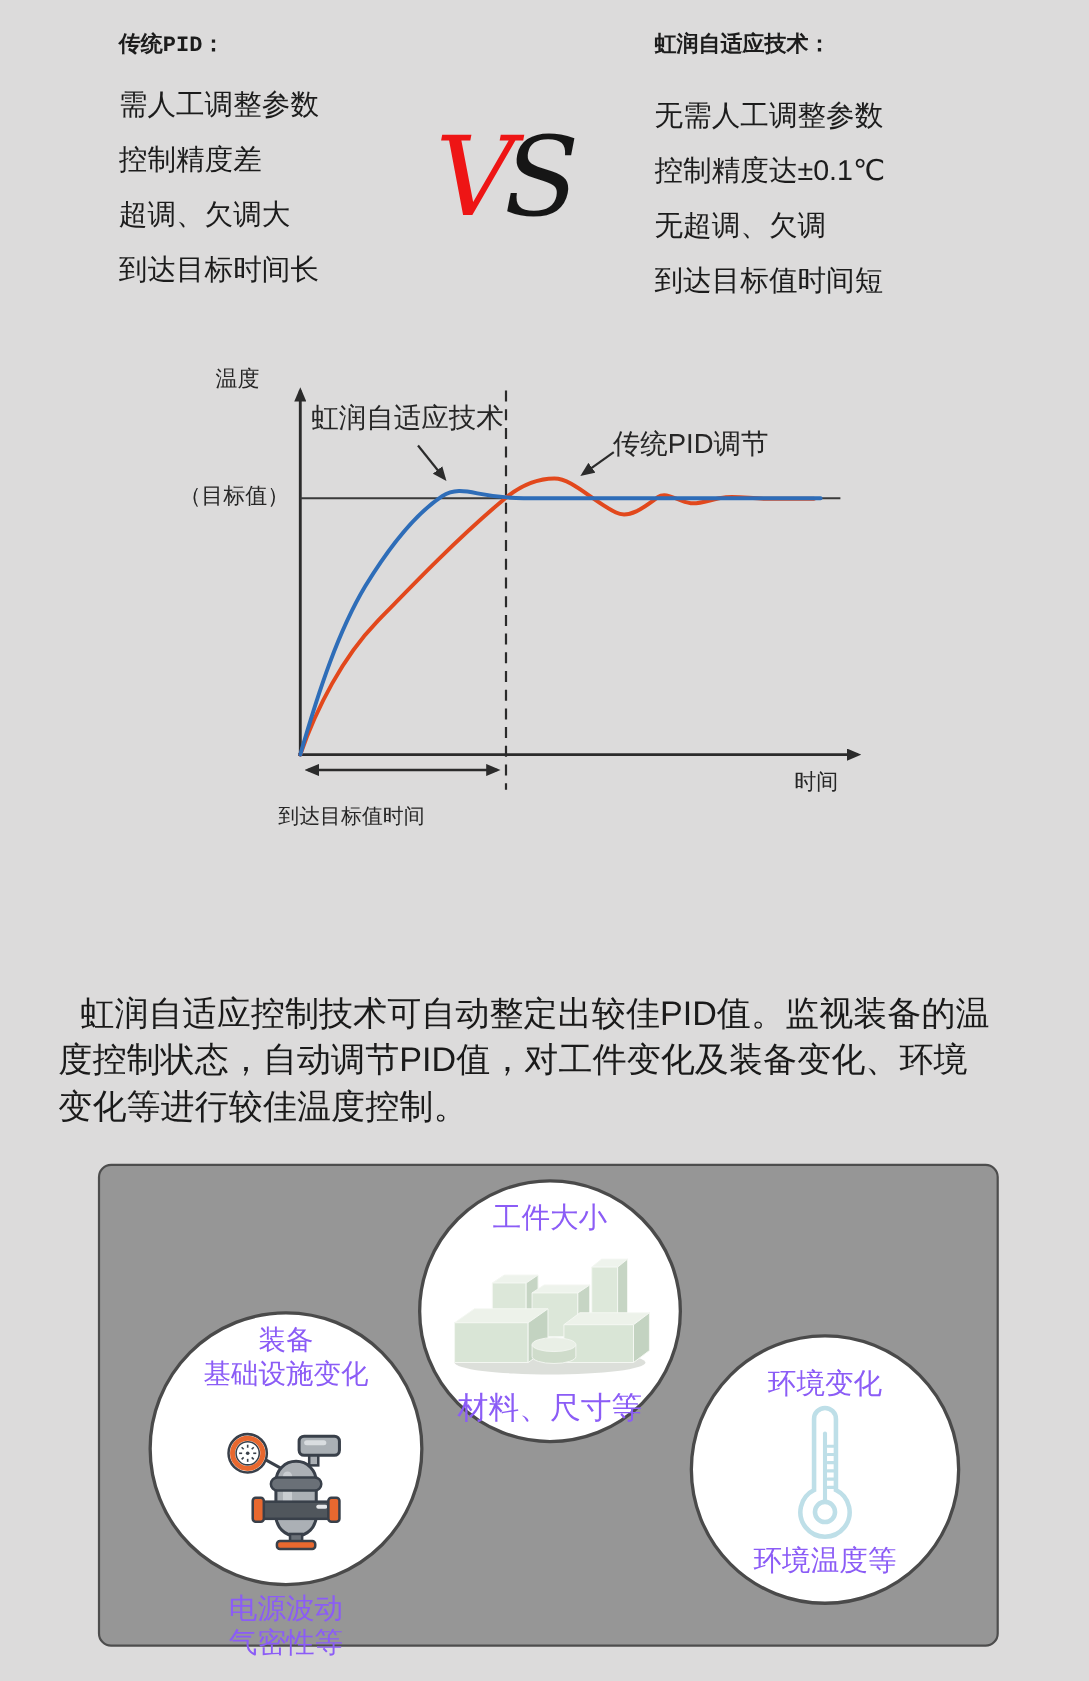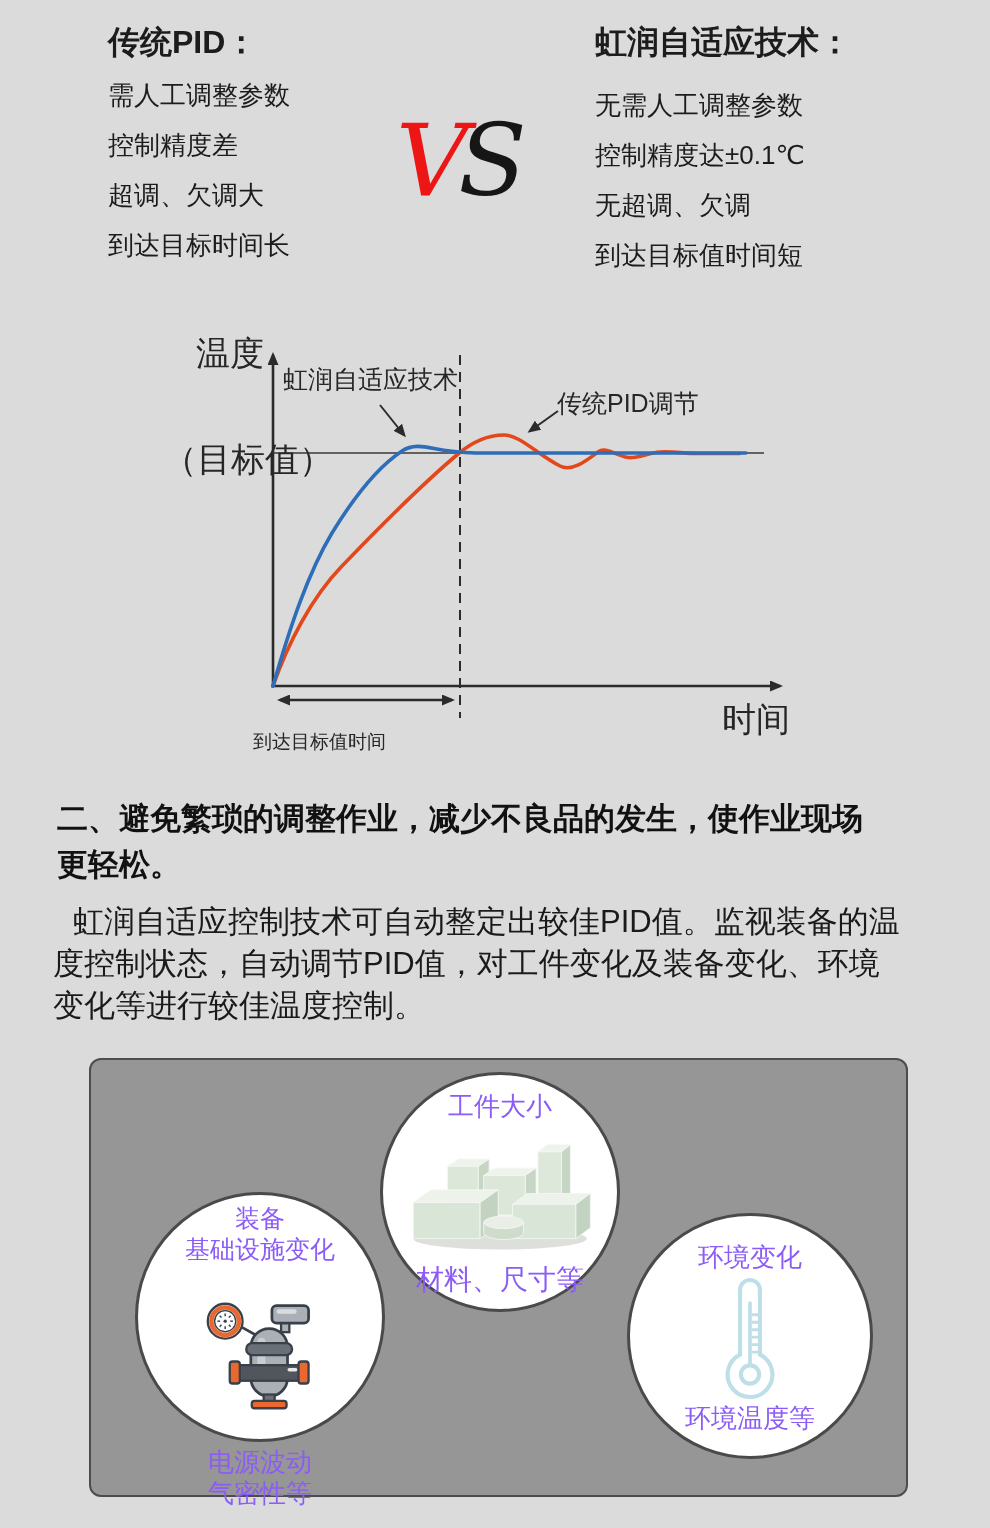--- a/index.html
+++ b/index.html
@@ -2,33 +2,33 @@
 <html><head>
 <meta charset="utf-8">
 <style>
   html,body{margin:0;padding:0;background:#dcdbdb;}
   .page{position:relative;width:990px;height:1528px;background:#dcdbdb;overflow:hidden;
         font-family:"Liberation Sans","DejaVu Sans",sans-serif;color:#1c1c1c;}
   
   .cmp-col{position:absolute;top:26px;}
   .cmp-left{left:108px;}
   .cmp-right{left:595px;}
-  .cmp-title{font-size:32px;font-weight:bold;line-height:32px;margin:0;}
+  .cmp-title{font-size:20px;font-weight:bold;line-height:32px;margin:0;font-family:Liberation Mono, monospace;}
   .cmp-items{margin-top:12px;}
   .cmp-right .cmp-items{margin-top:22px;}
   .cmp-item{font-size:26px;line-height:50px;white-space:nowrap;}
   
   .vs{position:absolute;left:396px;top:106px;font-family:"DejaVu Serif","Liberation Serif",serif;
       font-style:italic;font-size:100px;line-height:110px;}
   .vs .v{color:#ee1515;}
   .vs .s{color:#161616;margin-left:-10px;}
   
   .chart-wrap{position:absolute;left:0;top:0;}
   .chart-svg{position:absolute;left:140px;top:325px;}
-  .chart-lbl{position:absolute;font-size:34px;white-space:nowrap;color:#262626;}
+  .chart-lbl{position:absolute;font-size:20px;white-space:nowrap;color:#262626;}
   .lbl-ylabel{left:196px;top:331px;}
   .lbl-target{left:163px;top:437px;}
   .lbl-adaptive{left:283px;top:363px;font-size:25px;}
   .lbl-pid{left:557px;top:387px;font-size:25px;}
   .lbl-xlabel{left:722px;top:697px;}
   .lbl-reach{left:253px;top:713px;font-size:19px;margin-top:16px;}
   
   .sec-heading{position:absolute;left:57px;top:796px;width:824px;margin:0;
                font-size:31px;font-weight:bold;line-height:46px;color:#111;}
   .sec-para{position:absolute;left:53px;top:901px;width:852px;margin:0;
@@ -96,21 +96,20 @@
       <line x1="140" y1="375" x2="312" y2="375" stroke="#2b2b2b" stroke-width="2.4" marker-start="url(#ah)" marker-end="url(#ah)"></line>
     </svg>
     <div class="chart-lbl lbl-ylabel">温度</div>
     <div class="chart-lbl lbl-target">（目标值）</div>
     <div class="chart-lbl lbl-adaptive">虹润自适应技术</div>
     <div class="chart-lbl lbl-pid">传统PID调节</div>
     <div class="chart-lbl lbl-xlabel">时间</div>
     <div class="chart-lbl lbl-reach">到达目标值时间</div>
   </section>
 
-  <h3 class="sec-heading">二、避免繁琐的调整作业，减少不良品的发生，使作业现场更轻松。</h3>
   <p class="sec-para">虹润自适应控制技术可自动整定出较佳PID值。监视装备的温度控制状态，自动调节PID值，对工件变化及装备变化、环境变化等进行较佳温度控制。</p>
 
   <div class="factors-box"></div>
 
   <div class="factor-circle fc-1">
     <div class="fc-text" style="font-size:26px;">工件大小</div>
     <svg class="fc-icon" width="200" height="122" viewBox="0 0 220 135">
       <ellipse cx="110" cy="118" rx="96" ry="12" fill="#c4cac1" opacity="0.6"></ellipse>
 
       <g stroke="#f4f7f2" stroke-width="1">

